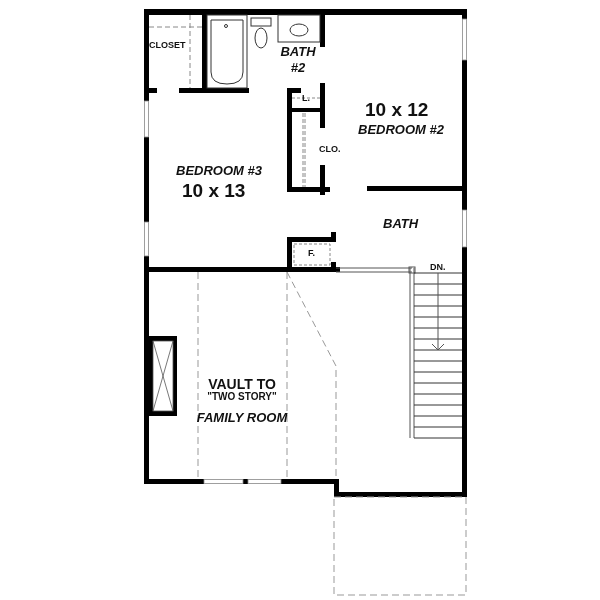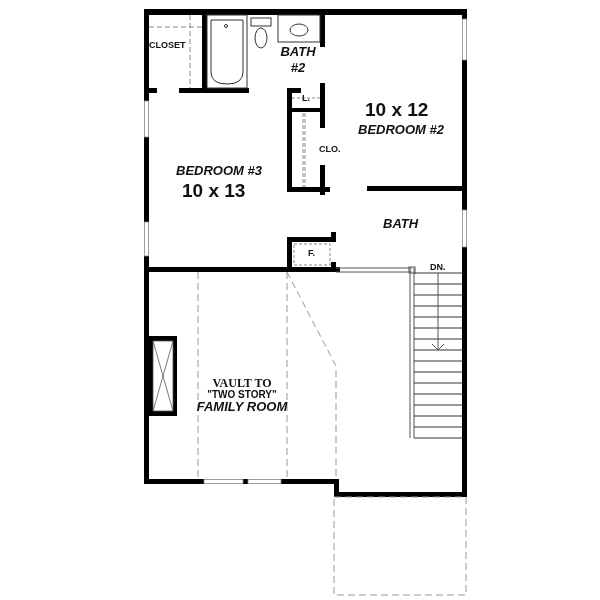--- a/index.html
+++ b/index.html
@@ -165,16 +165,16 @@
 <div class="lbl md" style="left:176px;top:164px;text-align:center;">BEDROOM #3</div>
 <div class="lbl lg" style="left:182px;top:181px;">10 x 13</div>
 
 <div class="lbl md" style="left:383px;top:217px;">BATH</div>
 
 <div class="lbl sm" style="left:308px;top:249px;">F.</div>
 
 <div class="lbl sm" style="left:430px;top:263px;text-align:right;">DN.</div>
 
 <div class="lbl ctr" style="left:190px;top:377px;width:104px;">
-  <div class="sm" style="font-size:12px;font-family:Liberation Serif, serif;">VAULT TO</div>
+  <div class="sm" style="font-size:14px;">VAULT TO</div>
   <div class="sm" style="font-size:10px;margin-top:1px;">"TWO STORY"</div>
-  <div class="md" style="margin-top:0;">FAMILY ROOM</div>
+  <div class="md" style="margin-top:9px;">FAMILY ROOM</div>
 </div>
 
 </body></html>

